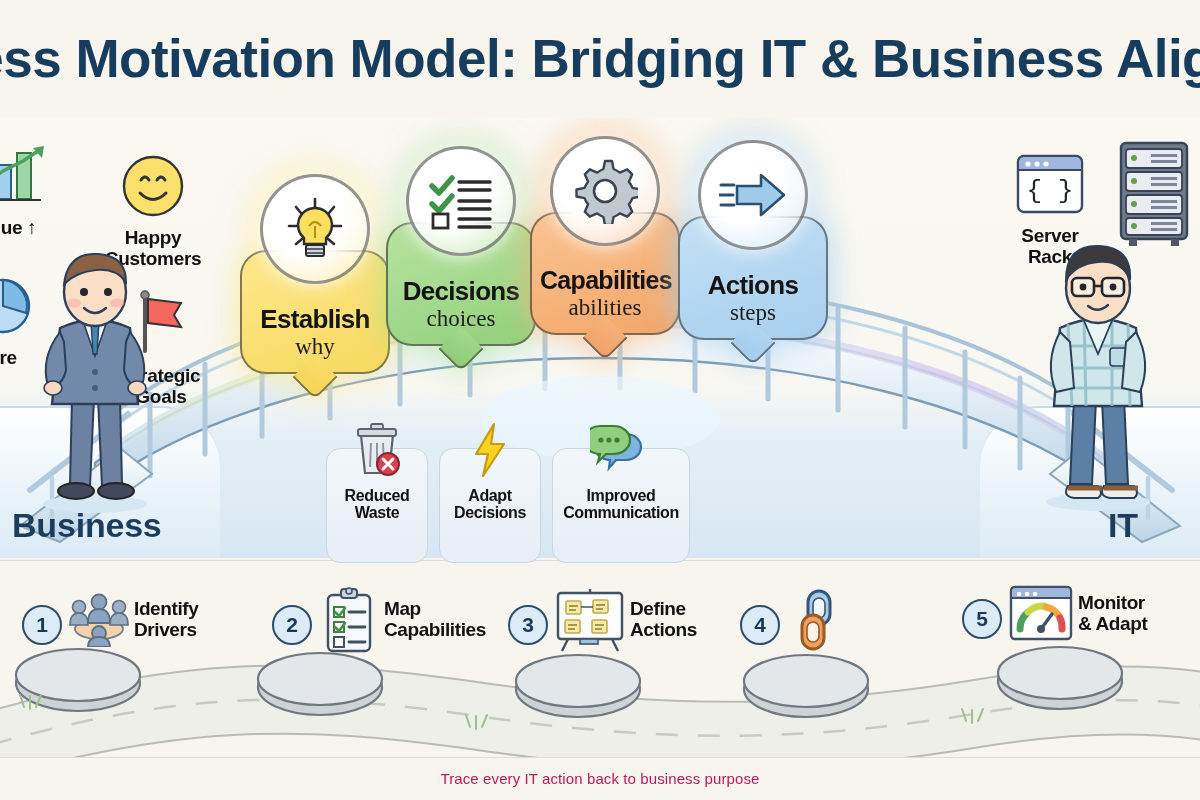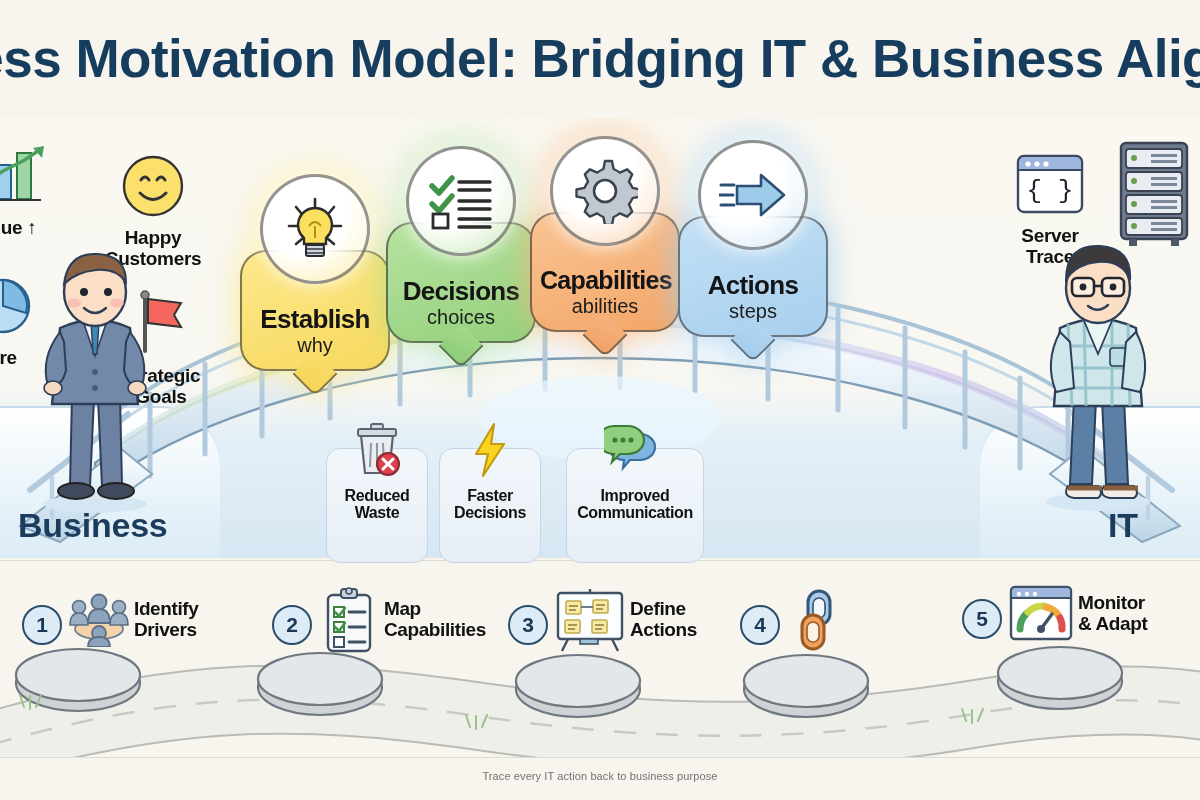--- a/index.html
+++ b/index.html
@@ -104,21 +104,21 @@
     width: 30px; height: 30px;
     border-right: 2.5px solid rgba(50,50,50,0.6);
     border-bottom: 2.5px solid rgba(50,50,50,0.6);
     border-bottom-right-radius: 8px;
   }
   .pin-title {
     font-size: 26px; font-weight: bold; color: #141414;
     line-height: 1.0; letter-spacing: -0.7px;
   }
   .pin-sub {
-    font-size: 20px; color: #1c1c1c; margin-top: 3px; line-height: 1;
+    font-size: 23px; color: #1c1c1c; margin-top: 3px; line-height: 1; font-family: Liberation Serif, serif;
   }
   
   .c-yellow .pin-body { background: linear-gradient(160deg,#fde88c,#f7d95f); }
   .c-yellow .pin-body:after { background: linear-gradient(160deg,#f9dd6c,#f5d455); }
   .c-green  .pin-body { background: linear-gradient(160deg,#b7e3a0,#93d07c); }
   .c-green  .pin-body:after { background: linear-gradient(160deg,#a3d98c,#8ecb77); }
   .c-orange .pin-body { background: linear-gradient(160deg,#f9c493,#f3a668); }
   .c-orange .pin-body:after { background: linear-gradient(160deg,#f5b47f,#f1a165); }
   .c-blue   .pin-body { background: linear-gradient(160deg,#c3e0f5,#a7cfee); }
   .c-blue   .pin-body:after { background: linear-gradient(160deg,#b2d6f1,#a3cdec); }
@@ -157,21 +157,21 @@
   .benefit {
     width: 92px; min-height: 98px;
     background: linear-gradient(180deg,#f2f7fb 0%, #e6eef6 100%);
     border: 1.6px solid #c6d6e4;
     border-radius: 14px;
     display: flex; flex-direction: column;
     align-items: center; justify-content: center;
     padding: 6px 4px 9px;
     position: relative;
   }
-  .benefit.wide { width: 128px; margin-left: 14px; }
+  .benefit.wide { width: 128px; }
   .benefit-icon {
     position: absolute;
     top: -26px; left: 50%; transform: translateX(-50%);
     width: 54px; height: 54px;
     display: flex; align-items: center; justify-content: center;
   }
   .benefit-label {
     font-size: 16px; font-weight: bold; color: #111;
     text-align: center; line-height: 1.08; letter-spacing: -0.4px;
   }
@@ -206,21 +206,21 @@
   
   #footer-bar {
     position: absolute;
     left: 0; bottom: 0; width: 1200px; height: 42px;
     border-top: 1.4px solid #dedcd3;
     background: #f7f5ee;
   }
   #footer-text {
     position: absolute; left: 50%; top: 12px;
     transform: translateX(-50%);
-    font-size: 11px; color: #737373;
+    font-size: 15px; color: #be185d;
     letter-spacing: 0.1px;
     white-space: nowrap;
   }
 </style>
 </head>
 <body>
 
 <div id="canvas">
 
   <div id="title-bar">
@@ -362,35 +362,35 @@
 
         <ellipse cx="75" cy="46" rx="31" ry="34" fill="#fadfc6" stroke="#2c3e58" stroke-width="2.4"></ellipse>
         <path d="M44,38 Q48,6 78,8 Q106,10 106,36 Q96,22 76,24 Q56,26 44,38 Z" fill="#8a6243" stroke="#2c3e58" stroke-width="2"></path>
         <circle cx="64" cy="46" r="4" fill="#22262e"></circle>
         <circle cx="88" cy="46" r="4" fill="#22262e"></circle>
         <ellipse cx="54" cy="57" rx="7" ry="4.5" fill="#f7b7ae" opacity="0.75"></ellipse>
         <ellipse cx="97" cy="57" rx="7" ry="4.5" fill="#f7b7ae" opacity="0.75"></ellipse>
         <path d="M64,62 q11,10 22,0" fill="none" stroke="#2c3e58" stroke-width="2.4" stroke-linecap="round"></path>
       </svg>
     </div>
-    <div class="side-title" style="left:18px; top:388px;text-align:right;">Business</div>
+    <div class="side-title" style="left:12px; top:388px;text-align:right;">Business</div>
 
     <div class="side-item" style="left:985px; top:28px;">
       <div class="side-icon">
         <svg width="72" height="68" viewBox="0 0 72 68">
           <rect x="4" y="6" width="64" height="56" rx="6" fill="#fff" stroke="#3a4a60" stroke-width="2.4"></rect>
           <path d="M4,12 a6,6 0 0 1 6,-6 h52 a6,6 0 0 1 6,6 v8 h-64 z" fill="#9fb7df" stroke="#3a4a60" stroke-width="2"></path>
           <circle cx="14" cy="14" r="2.6" fill="#fff"></circle>
             <circle cx="23" cy="14" r="2.6" fill="#fff"></circle>
             <circle cx="32" cy="14" r="2.6" fill="#fff"></circle>
           <text x="36" y="48" font-size="26" font-family="'Liberation Mono',monospace" fill="#1c2430" text-anchor="middle">{ }</text>
         </svg>
       </div>
       <div class="side-label" style="white-space:pre-line">Server
-Trace</div>
+Rack</div>
     </div>
 
     <div class="side-item" style="left:1090px; top:22px;">
       <div class="side-icon" style="height:110px">
         <svg width="84" height="108" viewBox="0 0 84 108">
           <rect x="8" y="2" width="66" height="96" rx="5" fill="#6e7a8e" stroke="#3a4352" stroke-width="2.4"></rect>
           <g>
             <rect x="13" y="8" width="56" height="19" rx="3" fill="#e9edf3" stroke="#3a4352" stroke-width="1.8"></rect>
             <rect x="13" y="31" width="56" height="19" rx="3" fill="#e9edf3" stroke="#3a4352" stroke-width="1.8"></rect>
             <rect x="13" y="54" width="56" height="19" rx="3" fill="#e9edf3" stroke="#3a4352" stroke-width="1.8"></rect>
@@ -566,21 +566,21 @@
       <div class="benefit-label" style="white-space:pre-line">Reduced
 Waste</div>
     </div>
 
     <div class="benefit">
       <div class="benefit-icon">
         <svg width="40" height="56" viewBox="0 0 40 56">
           <path d="M24,2 L6,32 L18,32 L13,54 L34,22 L21,22 Z" fill="#fbd422" stroke="#c79b10" stroke-width="2.2" stroke-linejoin="round"></path>
         </svg>
       </div>
-      <div class="benefit-label" style="white-space:pre-line">Faster
+      <div class="benefit-label" style="white-space:pre-line">Adapt
 Decisions</div>
     </div>
 
     <div class="benefit wide">
       <div class="benefit-icon" style="width:62px">
         <svg width="62" height="52" viewBox="0 0 62 52">
           <path d="M36,10 a15,13 0 0 1 0,26 l-10,0 l-7,8 l1,-8 a15,13 0 0 1 0,-26 z" fill="#7eb4e0" stroke="#3a6f9e" stroke-width="2.2"></path>
           <path d="M24,2 a16,14 0 0 1 0,28 l-8,0 l-8,8 l2,-8 a16,14 0 0 1 0,-28 z" fill="#8fcf7d" stroke="#3d7c37" stroke-width="2.2"></path>
           <g fill="#3d7c37">
               <circle cx="11" cy="16" r="2.6"></circle>

